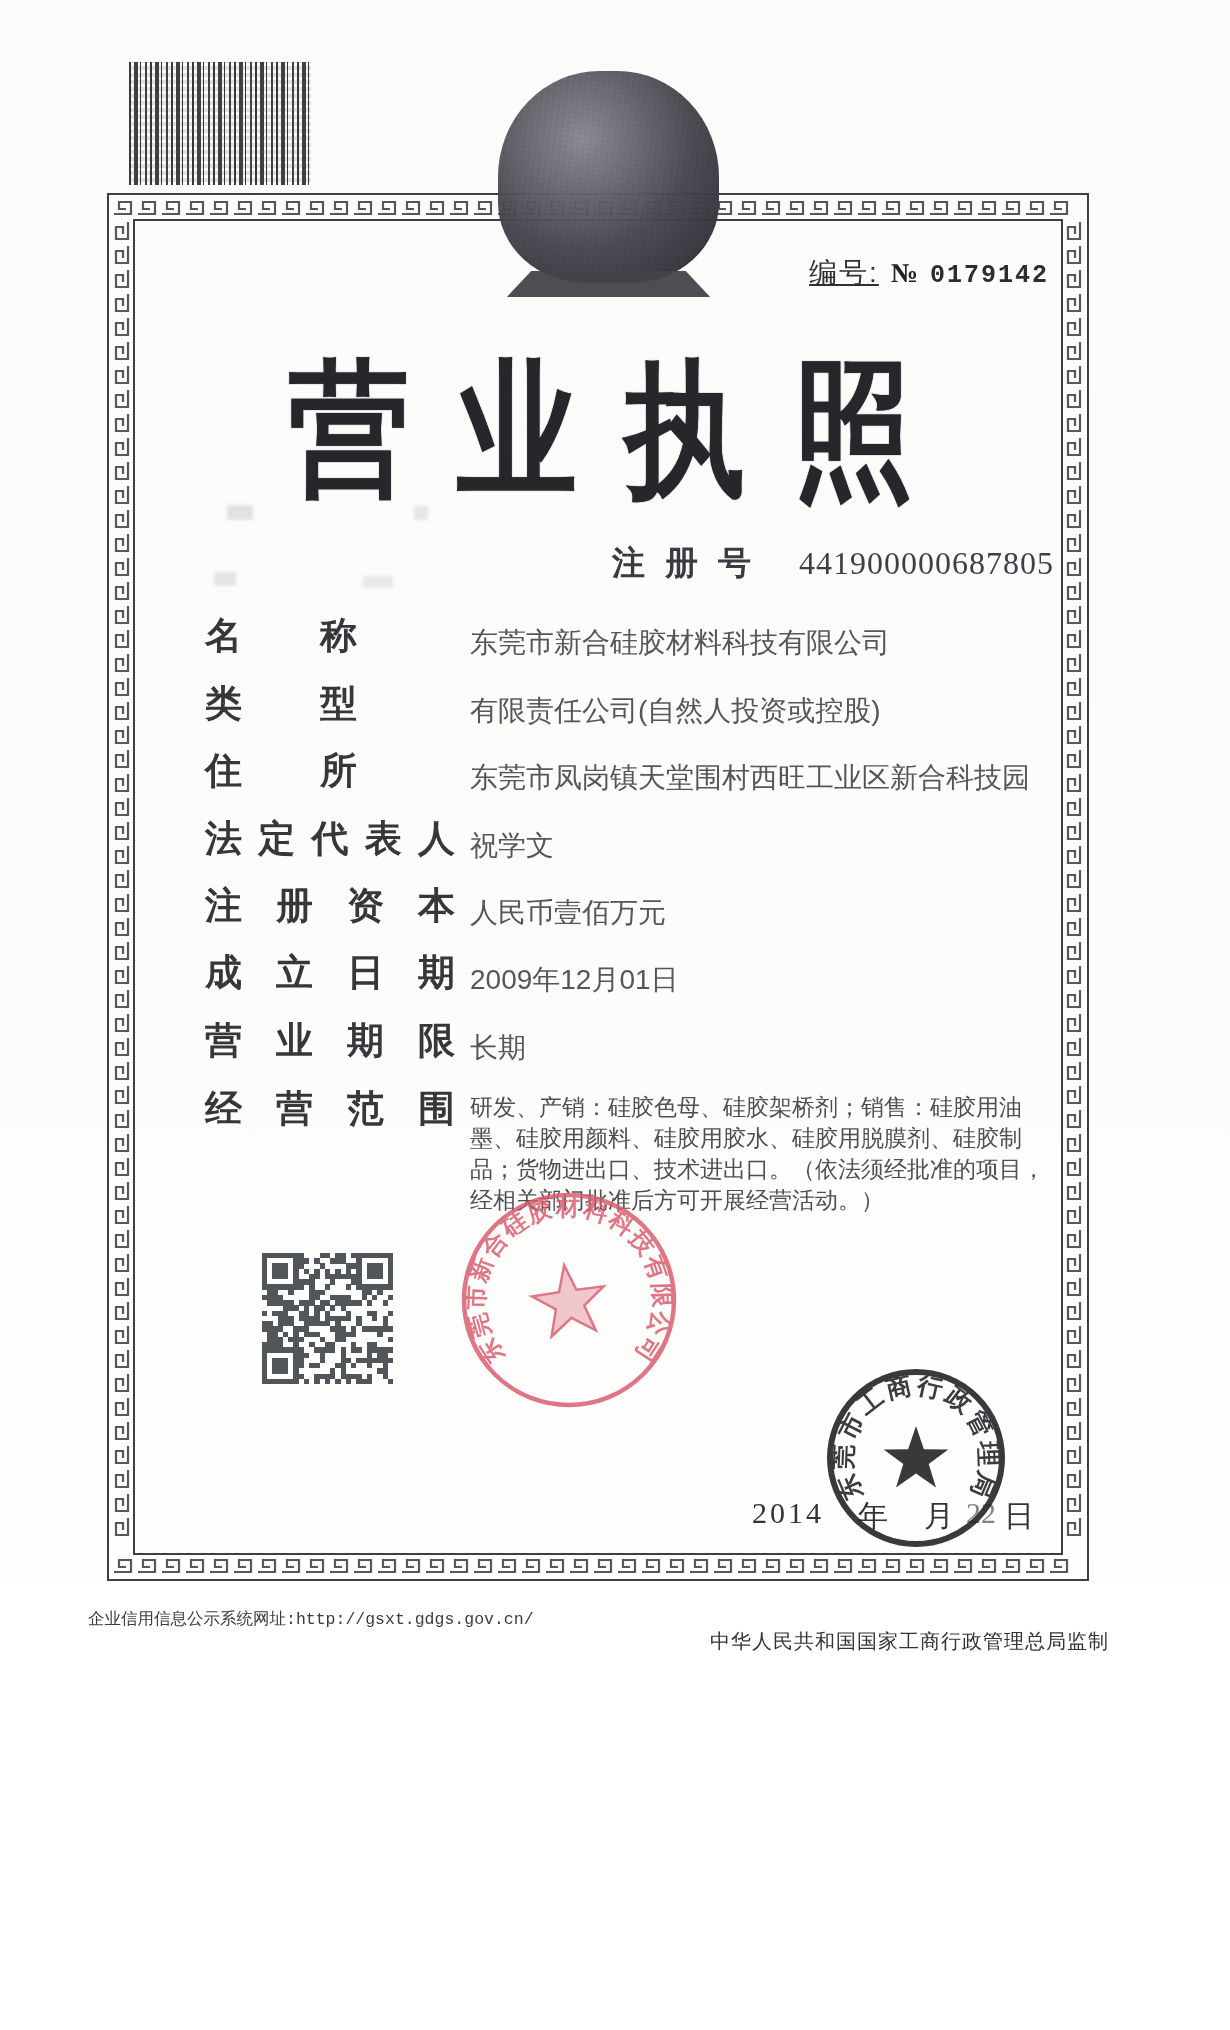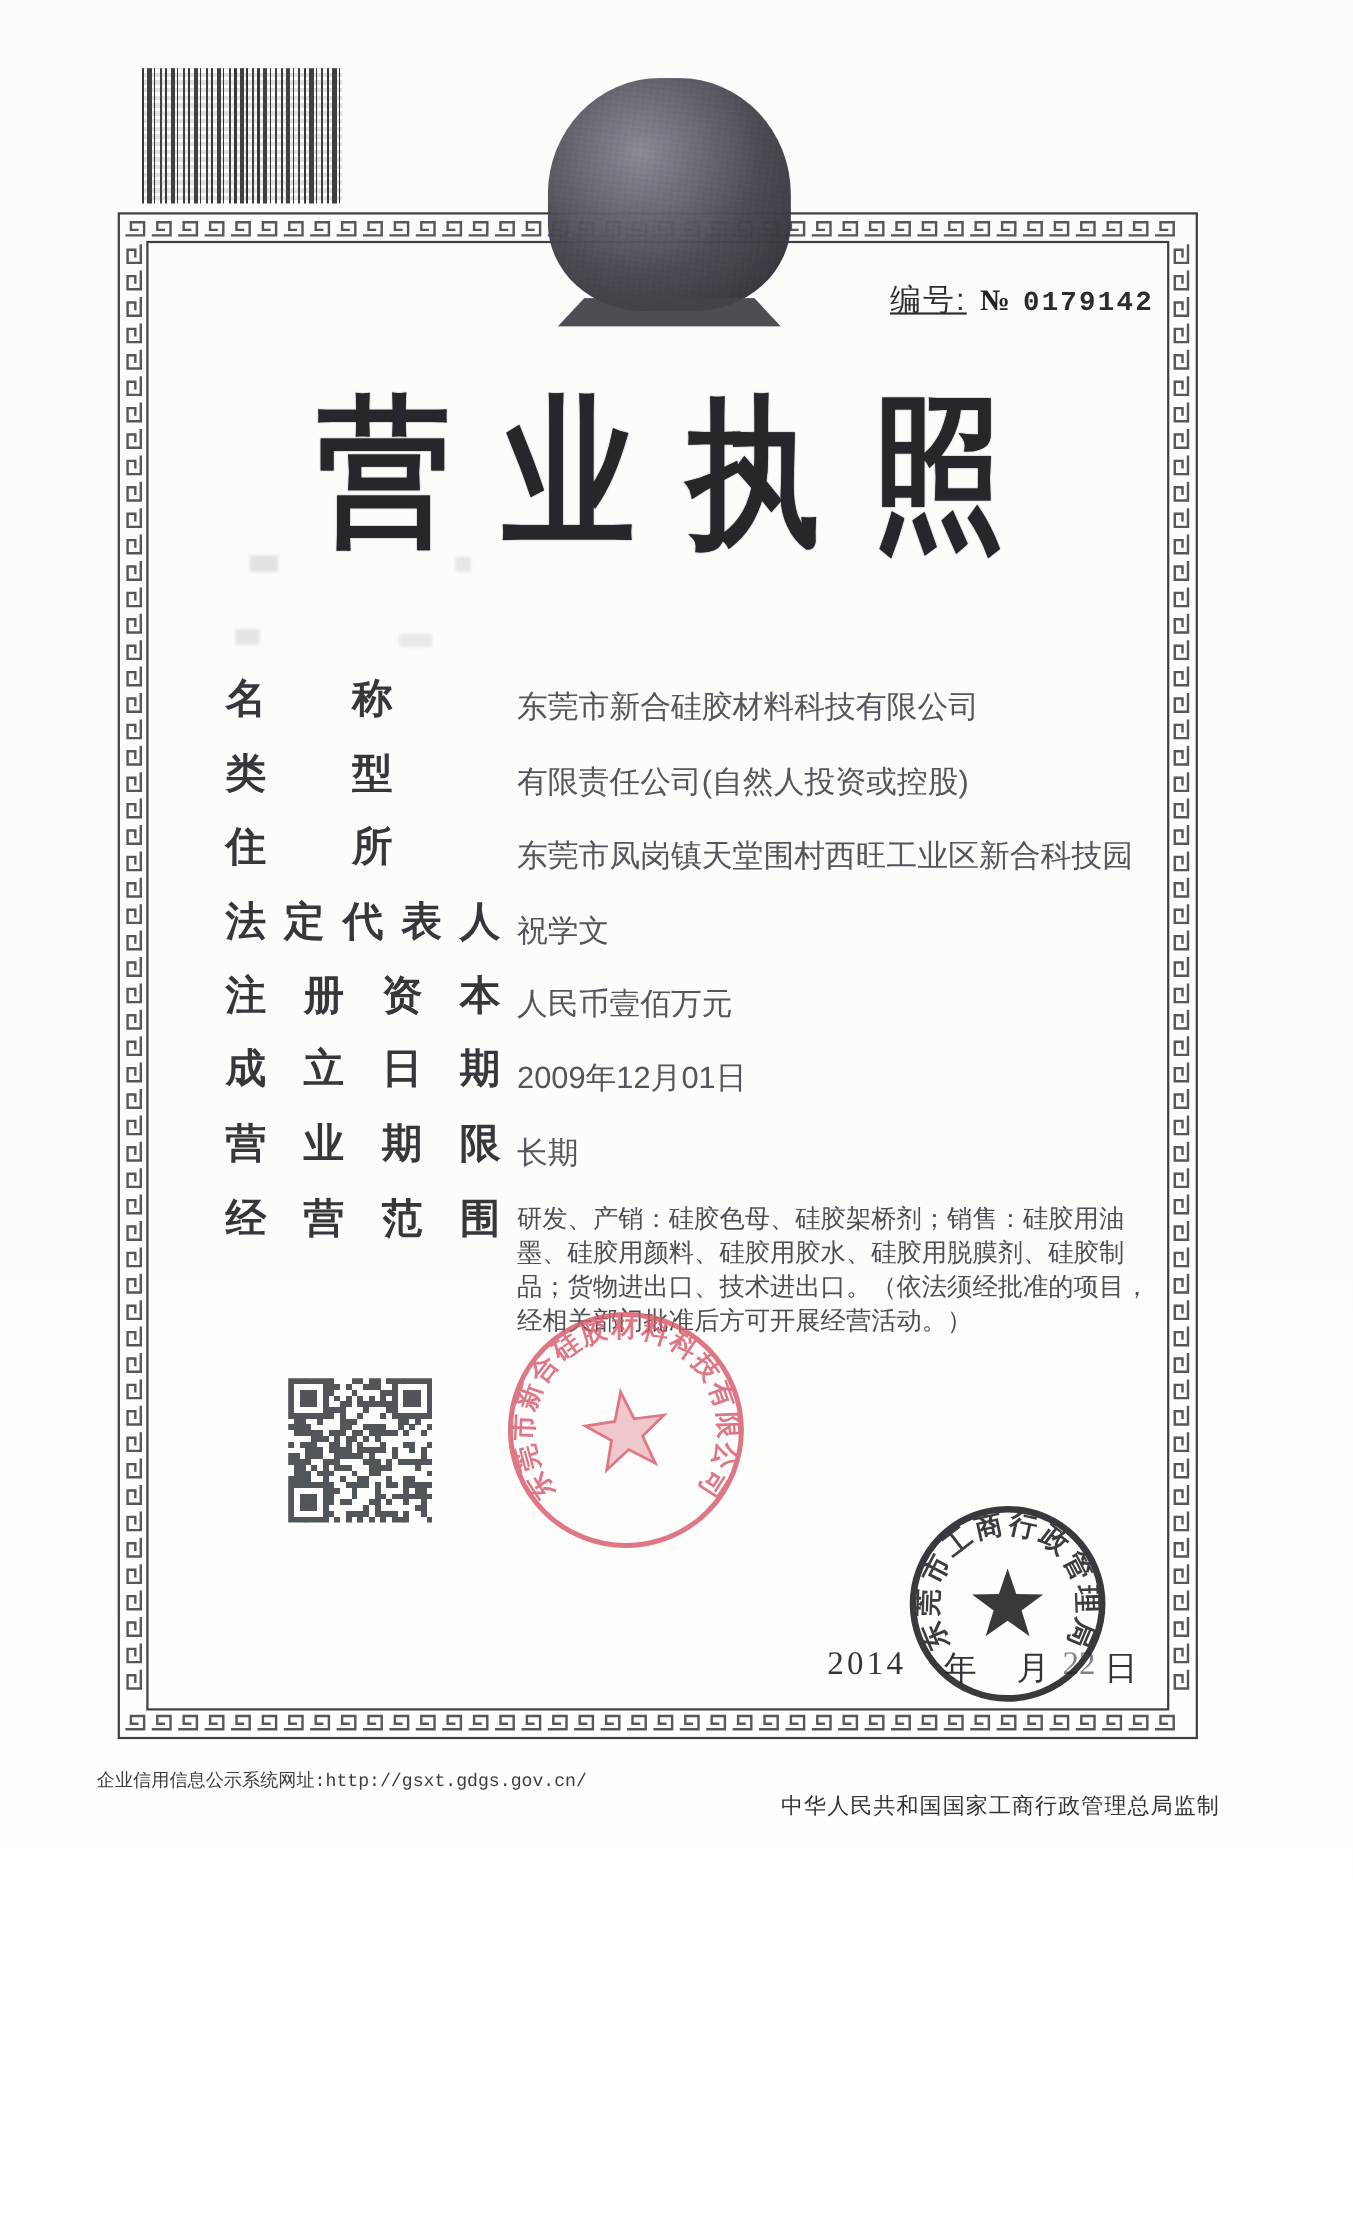--- a/index.html
+++ b/index.html
@@ -121,20 +121,24 @@
   </div>
 
   <div class="serial">
     <span class="serial-label">编号:</span>
     <span class="serial-sym">№</span>
     <span class="serial-num">0179142</span>
   </div>
 
   <div class="cert-title">营业执照</div>
 
+  <div class="regline">
+    <span class="regline-label">注册号</span>
+    <span class="regline-num">441900000687805</span>
+  </div>
 
   <div class="field-row w-narrow" style="top:615px">
     <span class="field-label">名称</span>
     <span class="field-value">东莞市新合硅胶材料科技有限公司</span>
   </div>
   <div class="field-row w-narrow" style="top:683px">
     <span class="field-label">类型</span>
     <span class="field-value">有限责任公司(自然人投资或控股)</span>
   </div>
   <div class="field-row w-narrow" style="top:750px">

